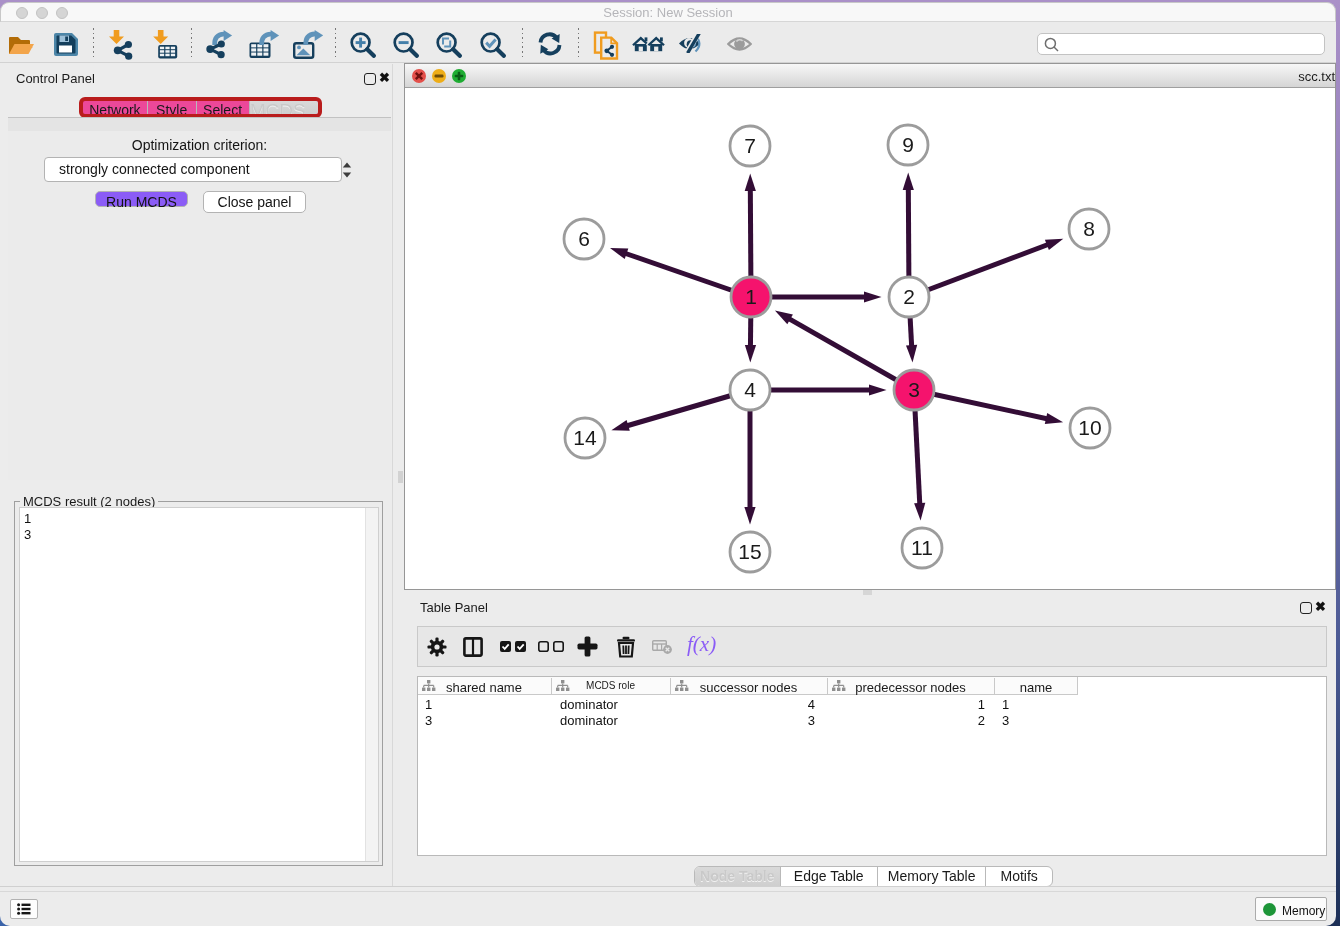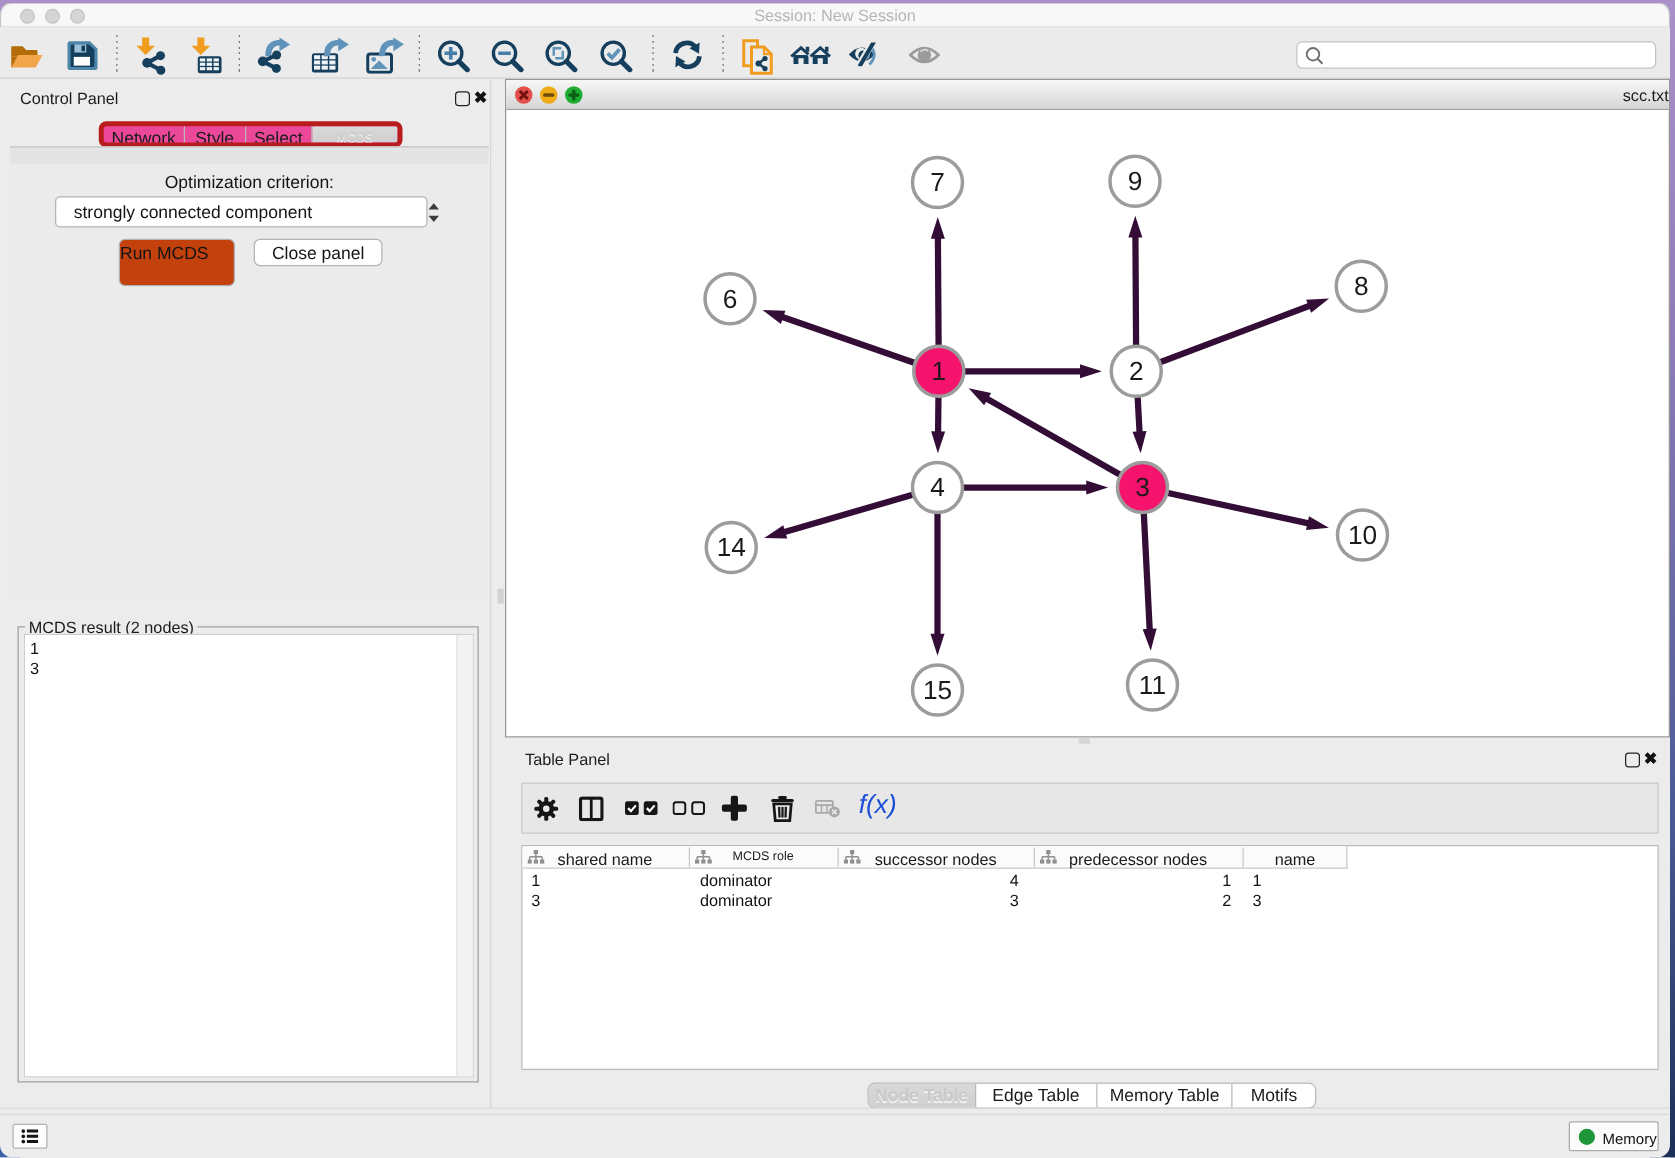--- a/index.html
+++ b/index.html
@@ -151,31 +151,31 @@
     <circle cx="6.4" cy="6.4" r="5" fill="none" stroke="#6e6e6e" stroke-width="1.5"></circle>
     <line x1="10" y1="10" x2="14" y2="14" stroke="#6e6e6e" stroke-width="1.5"></line>
   </svg>
 <div class="abs" style="left:16px;top:71px;font-size:13px;color:#1c1c1c">Control Panel</div>
 <div class="abs" style="left:364px;top:73px;width:10px;height:10px;border:1.6px solid #222;border-radius:3px"></div>
 <div class="abs" style="left:379px;top:70px;font-size:13px;font-weight:bold;color:#111">✖</div>
 <div style="position:absolute;left:79px;top:97px;width:243px;height:21px;border:4px solid #b91c1c;border-radius:6px;background:#ec4899;box-sizing:border-box;overflow:hidden;display:flex">
     <div style="width:72px;height:100%;font-size:14px;text-align:center;line-height:19px;box-sizing:border-box;border-right:1px solid #b9b9b9;color:#1a1a1a;">Network</div>
     <div style="width:54px;height:100%;font-size:14px;text-align:center;line-height:19px;box-sizing:border-box;border-right:1px solid #b9b9b9;color:#1a1a1a;">Style</div>
     <div style="width:59px;height:100%;font-size:14px;text-align:center;line-height:19px;box-sizing:border-box;border-right:1px solid #b9b9b9;color:#1a1a1a;">Select</div>
-    <div style="width:76px;height:100%;font-size:10px;text-align:center;line-height:19px;box-sizing:border-box;background:linear-gradient(#d9d9d9,#cfcfcf);color:#c9c9c9;text-shadow:0 1px 0 #f2f2f2;">MCDS</div>
+    <div style="width:76px;height:100%;font-size:19px;text-align:left;line-height:19px;box-sizing:border-box;background:linear-gradient(#d9d9d9,#cfcfcf);color:#c9c9c9;text-shadow:0 1px 0 #f2f2f2;">MCDS</div>
   </div>
 <div class="abs" style="left:8px;top:117px;width:383px;height:14px;background:#e4e4e4;border-top:1px solid #c2c2c2;box-sizing:border-box"></div>
 <div class="abs" style="left:8px;top:131px;width:383px;height:349px;background:#ebebeb"></div>
 <div class="abs" style="left:0;top:137px;width:399px;text-align:center;font-size:14px;color:#141414">Optimization criterion:</div>
 <div class="abs" style="left:44px;top:157px;width:312px;height:25px;background:#fff;border:1px solid #b3b3b3;border-radius:4px;box-sizing:border-box;font-size:14px;color:#141414;line-height:23px;padding-left:14px;width:298px">strongly connected component</div>
 <svg style="position:absolute;left:341px;top:162px" width="12" height="16" viewBox="0 0 12 16">
     <path d="M6,0.5 l4.2,5 h-8.4 z" fill="#3c3c3c"></path>
     <path d="M6,15.5 l-4.2,-5 h8.4 z" fill="#3c3c3c"></path>
   </svg>
-<div class="abs" style="left:95px;top:191px;width:93px;height:38px;background:#c2410c;border:1px solid #b3b3b3;border-radius:5px;box-sizing:border-box;font-size:14px;color:#141414;line-height:20px">Run MCDS</div>
+<div class="abs" style="left:95px;top:191px;width:93px;height:16px;background:#8b5cf6;border:1px solid #b3b3b3;border-radius:5px;box-sizing:border-box;font-size:14px;color:#141414;text-align:center;line-height:20px">Run MCDS</div>
 <div class="abs" style="left:203px;top:191px;width:103px;height:22px;background:#fff;border:1px solid #b3b3b3;border-radius:5px;box-sizing:border-box;font-size:14px;color:#141414;text-align:center;line-height:20px">Close panel</div>
 <div class="abs" style="left:14px;top:501px;width:369px;height:365px;border:1px solid #9f9f9f;box-sizing:border-box"></div>
 <div class="abs" style="left:20px;top:494px;background:#ececec;padding:0 3px;font-size:13px;color:#1a1a1a">MCDS result (2 nodes)</div>
 <div class="abs" style="left:19px;top:507px;width:360px;height:355px;background:#fff;border:1px solid #cfcfcf;box-sizing:border-box"></div>
 <div class="abs" style="left:365px;top:508px;width:12px;height:353px;background:#f3f3f3;border-left:1px solid #e2e2e2"></div>
 <div class="abs" style="left:24px;top:511px;font-size:13px;color:#111;line-height:16px">1<br>3</div>
 <div class="abs" style="left:392px;top:64px;width:1px;height:822px;background:#d8d8d8"></div>
 <div class="abs" style="left:398px;top:471px;width:5px;height:12px;background:#d2d2d2"></div>
 <div class="abs" style="left:404px;top:63px;width:932px;height:527px;background:#fff;border:1px solid #969696;box-sizing:border-box"></div>
 <div class="abs" style="left:405px;top:64px;width:930px;height:24px;background:linear-gradient(#f7f7f7,#d5d5d5);border-bottom:1px solid #9f9f9f;box-sizing:border-box"></div>
@@ -283,21 +283,21 @@
     <line x1="12.7" y1="9.5" x2="12.4" y2="18" stroke="#161616" stroke-width="1.8"></line>
   </svg>
 <svg style="position:absolute;left:652px;top:640px" width="21" height="15" viewBox="0 0 21 15">
     <rect x="0.7" y="0.7" width="13.6" height="9.6" rx="1" fill="none" stroke="#a9a9a9" stroke-width="1.4"></rect>
     <line x1="1" y1="4" x2="14" y2="4" stroke="#a9a9a9" stroke-width="1.4"></line>
     <line x1="5.2" y1="4" x2="5.2" y2="10" stroke="#a9a9a9" stroke-width="1.2"></line>
     <line x1="9.6" y1="4" x2="9.6" y2="10" stroke="#a9a9a9" stroke-width="1.2"></line>
     <circle cx="15.5" cy="9.5" r="4.4" fill="#a9a9a9"></circle>
     <path d="M13.7,7.7 l3.6,3.6 M17.3,7.7 l-3.6,3.6" stroke="#e9e9e9" stroke-width="1.3"></path>
   </svg>
-<div class="abs" style="left:687px;top:632px;font-family:Liberation Sans, sans-serif;font-style:italic;font-size:21px;color:#1d4ed8">f(x)</div>
+<div class="abs" style="left:687px;top:632px;font-family:Liberation Serif, serif;font-style:italic;font-size:21px;color:#8b5cf6">f(x)</div>
 <div class="abs" style="left:417px;top:676px;width:910px;height:180px;background:#fff;border:1px solid #b9b9b9;box-sizing:border-box"></div>
 <div class="abs" style="left:418px;top:677px;width:660px;height:18px;background:#fbfbfb;border-bottom:1px solid #c9c9c9;border-right:1px solid #c9c9c9;box-sizing:border-box"></div>
 <div class="abs" style="left:417px;top:680px;width:134px;text-align:center;font-size:13px;color:#1a1a1a">shared name</div>
 <svg style="position:absolute;left:422px;top:680px" width="14" height="11" viewBox="0 0 14 11">
     <rect x="5" y="0" width="3.4" height="3.4" fill="#8f8f8f"></rect>
     <path d="M6.7,3.4 v2 M1.7,5.4 h10 M1.7,5.4 v2.2 M6.7,5.4 v2.2 M11.7,5.4 v2.2" stroke="#8f8f8f" stroke-width="1.2" fill="none"></path>
     <rect x="0" y="7.6" width="3.4" height="3.4" fill="#8f8f8f"></rect>
     <rect x="5" y="7.6" width="3.4" height="3.4" fill="#8f8f8f"></rect>
     <rect x="10" y="7.6" width="3.4" height="3.4" fill="#8f8f8f"></rect>
   </svg>

